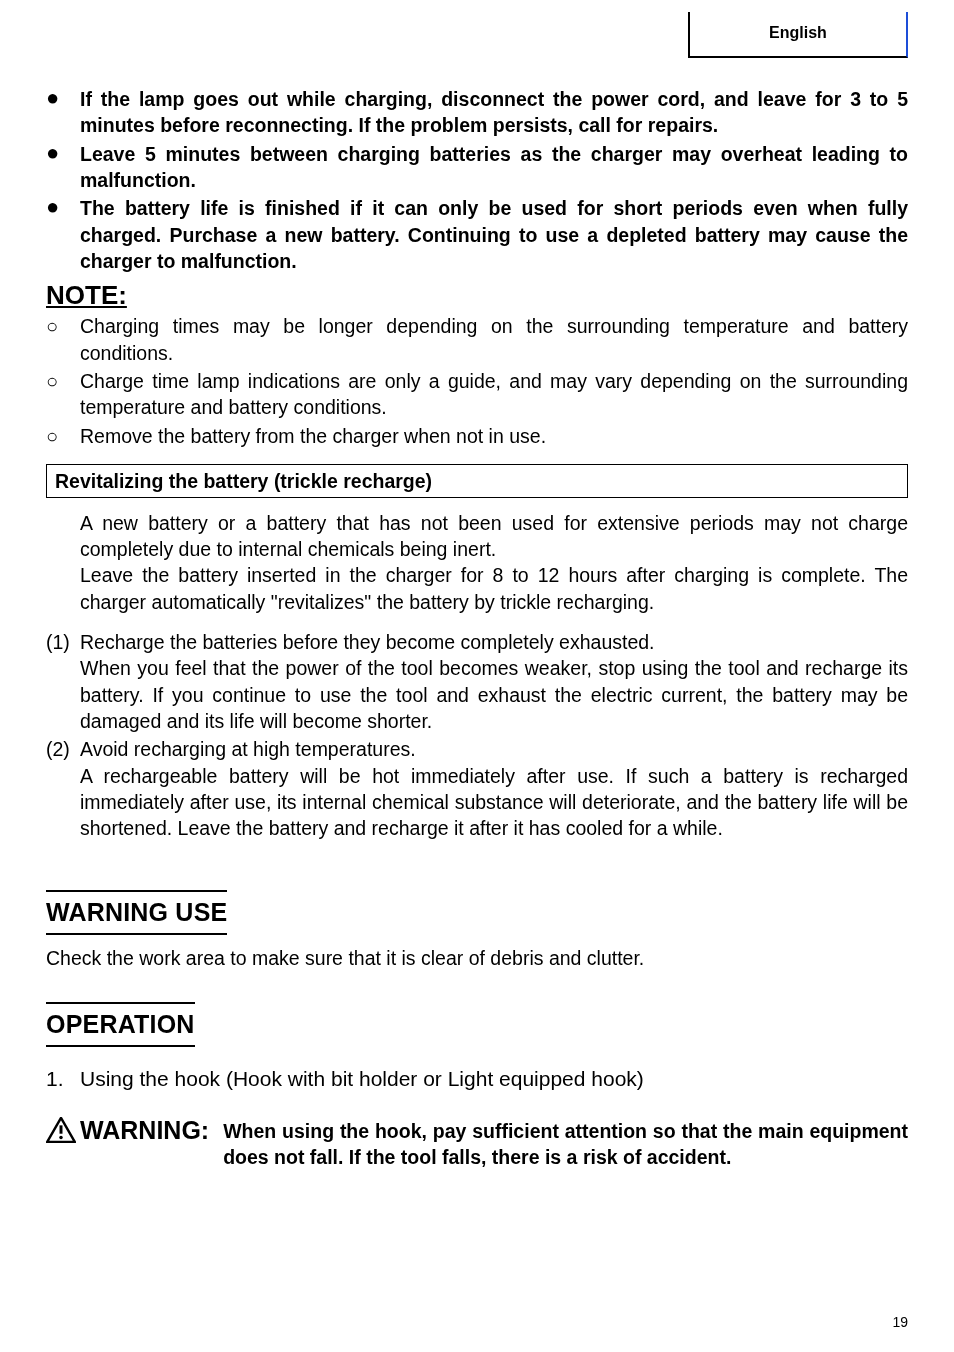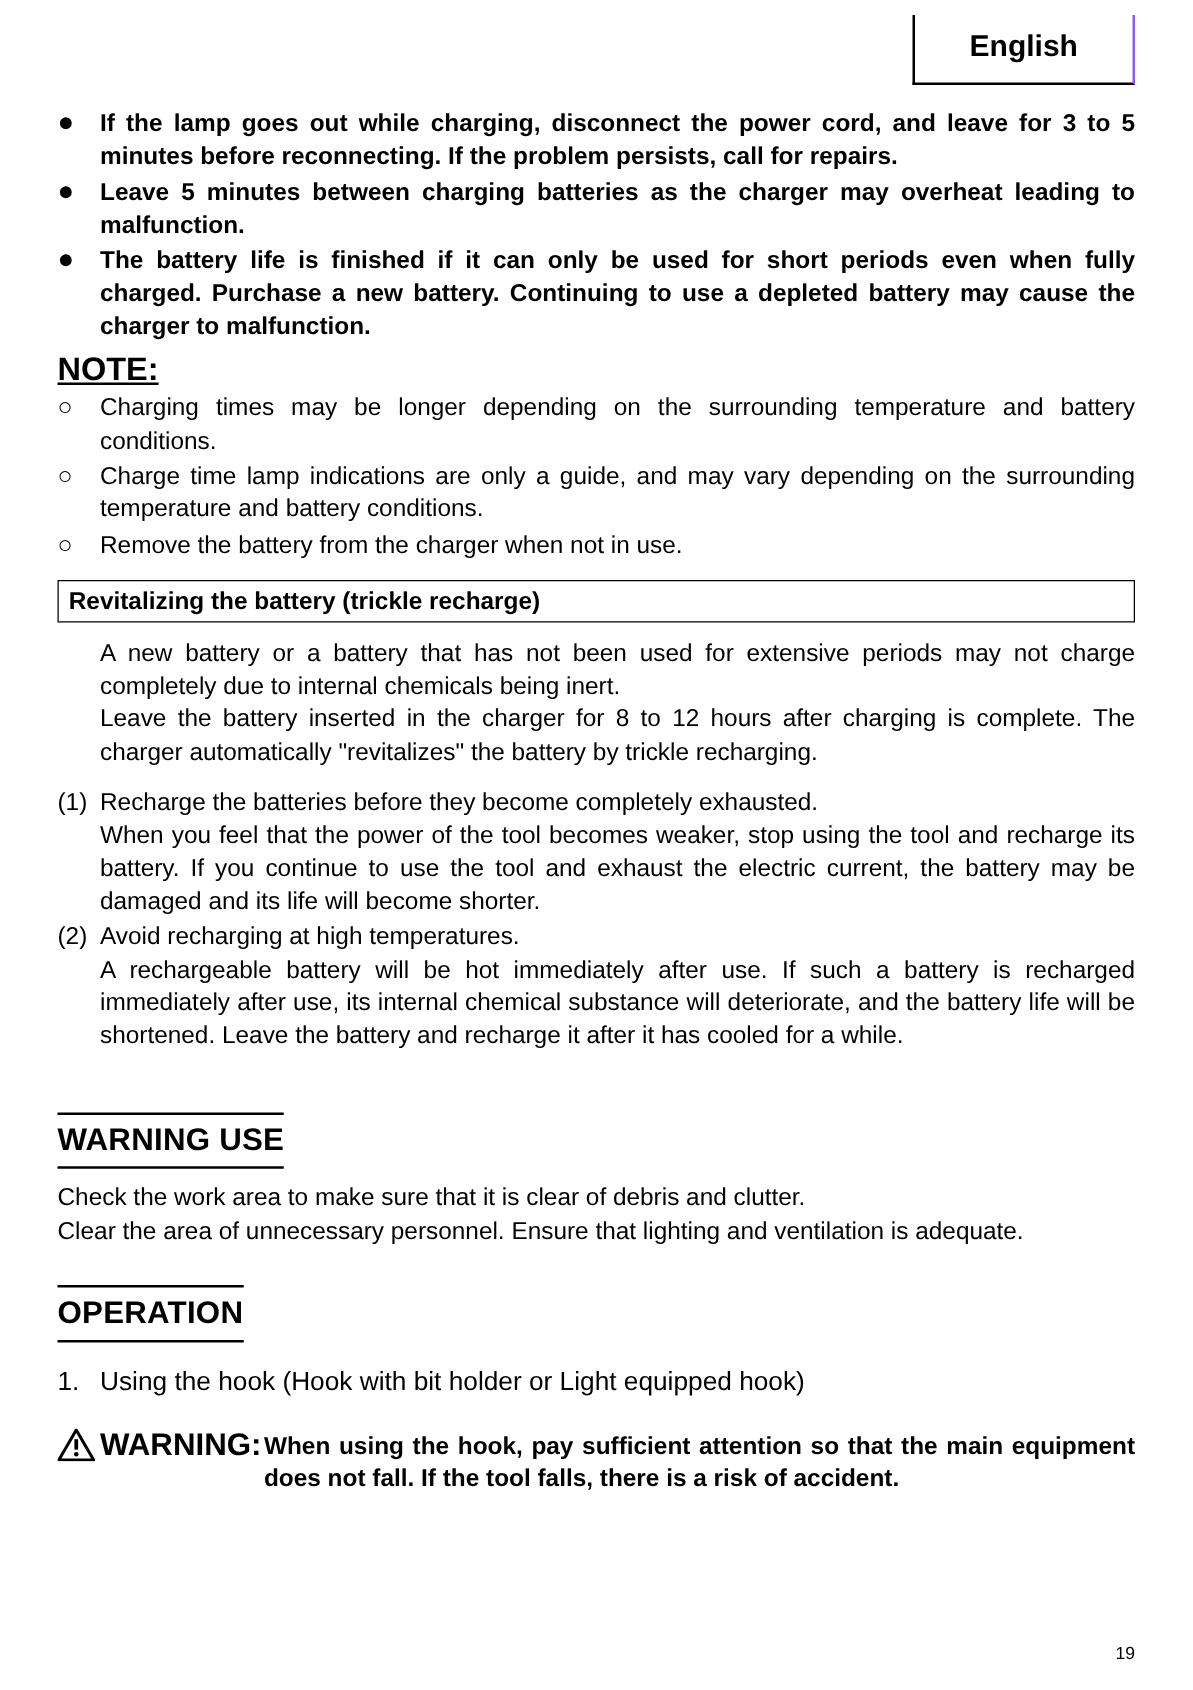--- a/index.html
+++ b/index.html
@@ -10,28 +10,28 @@
       color: #000;
       background: #fff;
       padding: 12px 46px 30px 46px;
       position: relative;
       line-height: 1.35;
     }
     .lang-box {
       position: absolute;
       top: 12px;
       right: 46px;
-      width: 178px;
+      width: 220px;
       border-left: 2px solid #000;
-      border-right: 2px solid #8b5cf6;
+      border-right: 2px solid #1d4ed8;
       border-bottom: 2px solid #000;
       padding: 10px 0 12px 0;
       text-align: center;
       font-weight: bold;
-      font-size: 24px;
+      font-size: 16px;
     }
     .content { padding-top: 74px; }
     .bullet-list { list-style: none; margin-bottom: 4px; }
     .bullet-list li {
       display: flex;
       font-weight: bold;
       font-size: 19.5px;
       text-align: justify;
       margin-bottom: 2px;
     }
@@ -96,21 +96,21 @@
     .op-step { display: flex; font-size: 21px; margin-top: 8px; }
     .op-step .mk { width: 34px; flex-shrink: 0; }
     .op-step .tx { flex: 1; }
     .warning-block { display: flex; margin-top: 20px; }
     .warn-icon {
       width: 30px; height: 26px; flex-shrink: 0;
       margin-right: 4px; margin-top: 3px;
     }
     .warn-lead {
       font-weight: bold; font-size: 25px;
-      margin-right: 2px; white-space: nowrap;
+      margin-right: 14px; white-space: nowrap;
     }
     .warn-text {
       font-weight: bold; font-size: 19.5px;
       text-align: justify; flex: 1;
       padding-top: 4px;
     }
     .page-num {
       position: absolute;
       bottom: 20px; right: 46px;
       font-size: 14px;
@@ -175,21 +175,20 @@
       <span class="mk">(2)</span>
       <span class="tx">
         <span>Avoid recharging at high temperatures.</span><br>
         <span>A rechargeable battery will be hot immediately after use. If such a battery is recharged immediately after use, its internal chemical substance will deteriorate, and the battery life will be shortened. Leave the battery and recharge it after it has cooled for a while.</span>
       </span>
     </li>
   </ul>
 
   <div class="section-title">WARNING USE</div>
   <p class="plain-para">Check the work area to make sure that it is clear of debris and clutter.</p>
-  <p class="plain-para">Clear the area of unnecessary personnel. Ensure that lighting and ventilation is adequate.</p>
 
   <div><span class="section-title" style="margin-top:30px">OPERATION</span></div>
 
   <div class="op-step">
     <span class="mk">1.</span>
     <span class="tx">Using the hook (Hook with bit holder or Light equipped hook)</span>
   </div>
 
   <div class="warning-block">
     <svg class="warn-icon" viewBox="0 0 32 28">

